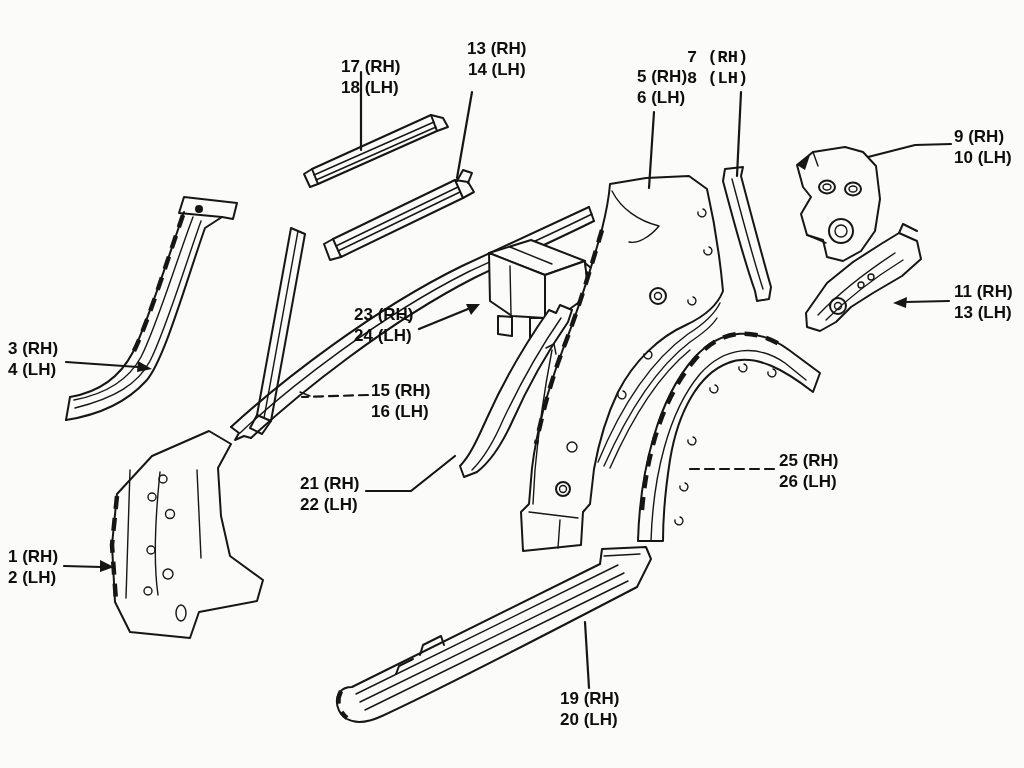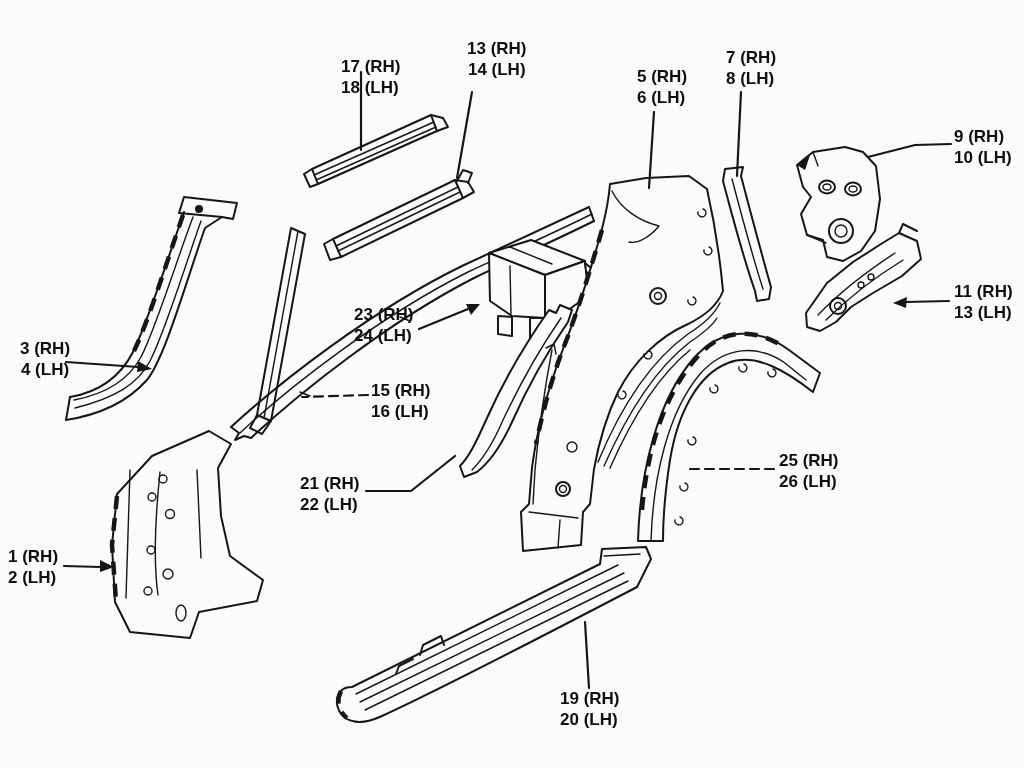--- a/index.html
+++ b/index.html
@@ -191,27 +191,27 @@
       <path class="leader" d="M589,688 L585,622"></path>
     </g>
   </svg>
 
   <div class="label" style="left:341px;top:47px;margin-top:9px;"><span>17 (RH)</span><br><span>18 (LH)</span></div>
 
   <div class="label" style="left:467px;top:38px;text-align:center;"><span>13 (RH)</span><br><span>14 (LH)</span></div>
 
   <div class="label" style="left:637px;top:66px;"><span>5 (RH)</span><br><span>6 (LH)</span></div>
 
-  <div class="label" style="left:726px;top:47px;"><span>7 (RH)</span><br><span>8 (LH)</span></div>
+  <div class="label" style="left:687px;top:47px;font-family:Liberation Mono, monospace;"><span>7 (RH)</span><br><span>8 (LH)</span></div>
 
   <div class="label r" style="left:954px;top:126px;width:64px;"><span>9 (RH)</span><br><span>10 (LH)</span></div>
 
   <div class="label" style="left:954px;top:281px;"><span>11 (RH)</span><br><span>13 (LH)</span></div>
 
-  <div class="label" style="left:20px;top:338px;text-align:center;"><span>3 (RH)</span><br><span>4 (LH)</span></div>
+  <div class="label" style="left:8px;top:338px;"><span>3 (RH)</span><br><span>4 (LH)</span></div>
 
   <div class="label" style="left:354px;top:304px;"><span>23 (RH)</span><br><span>24 (LH)</span></div>
 
   <div class="label" style="left:371px;top:380px;"><span>15 (RH)</span><br><span>16 (LH)</span></div>
 
   <div class="label" style="left:300px;top:473px;"><span>21 (RH)</span><br><span>22 (LH)</span></div>
 
   <div class="label" style="left:779px;top:450px;"><span>25 (RH)</span><br><span>26 (LH)</span></div>
 
   <div class="label" style="left:8px;top:546px;"><span>1 (RH)</span><br><span>2 (LH)</span></div>

